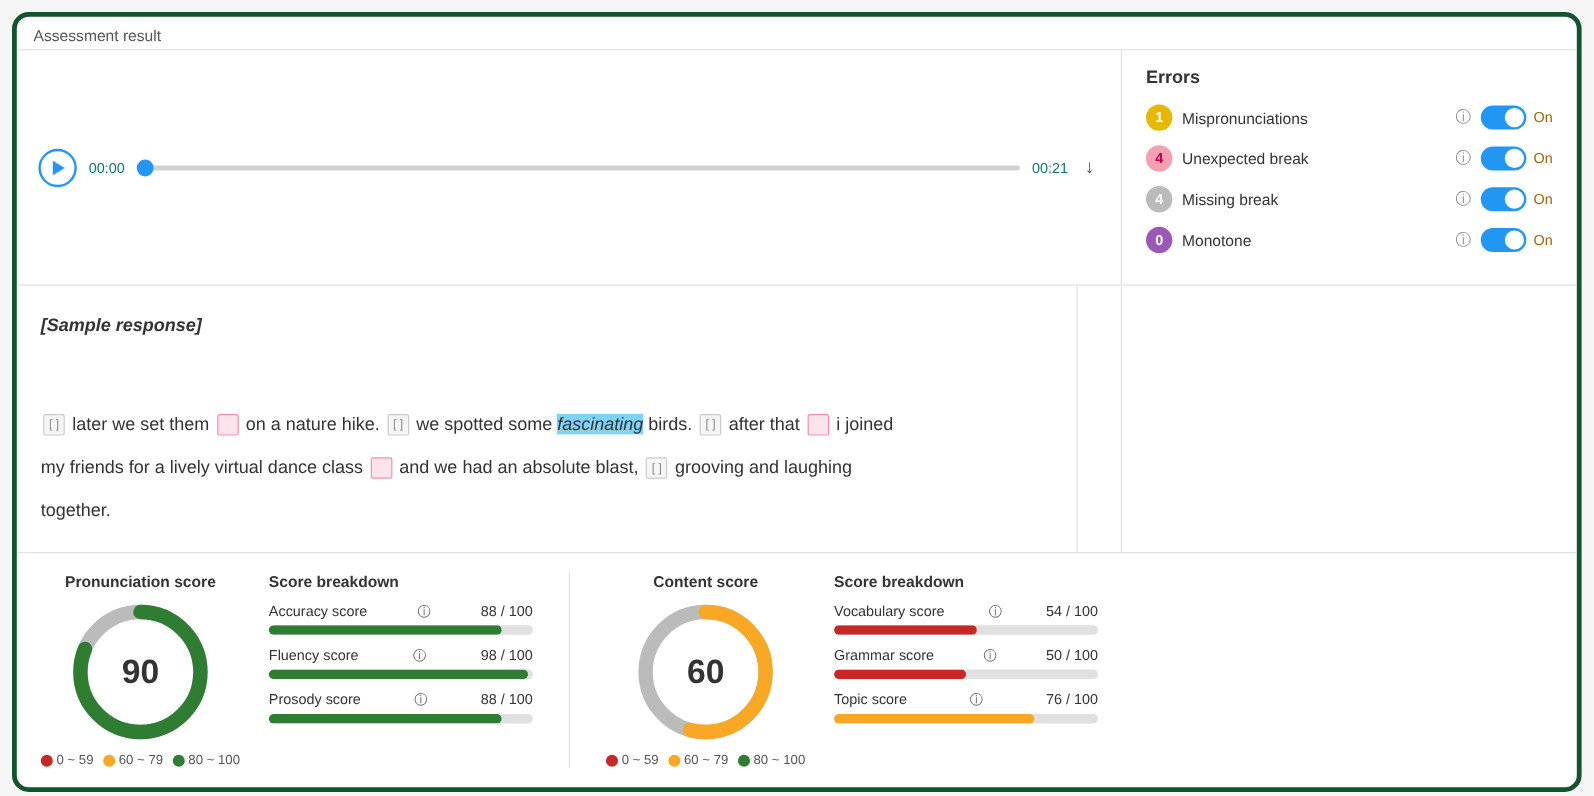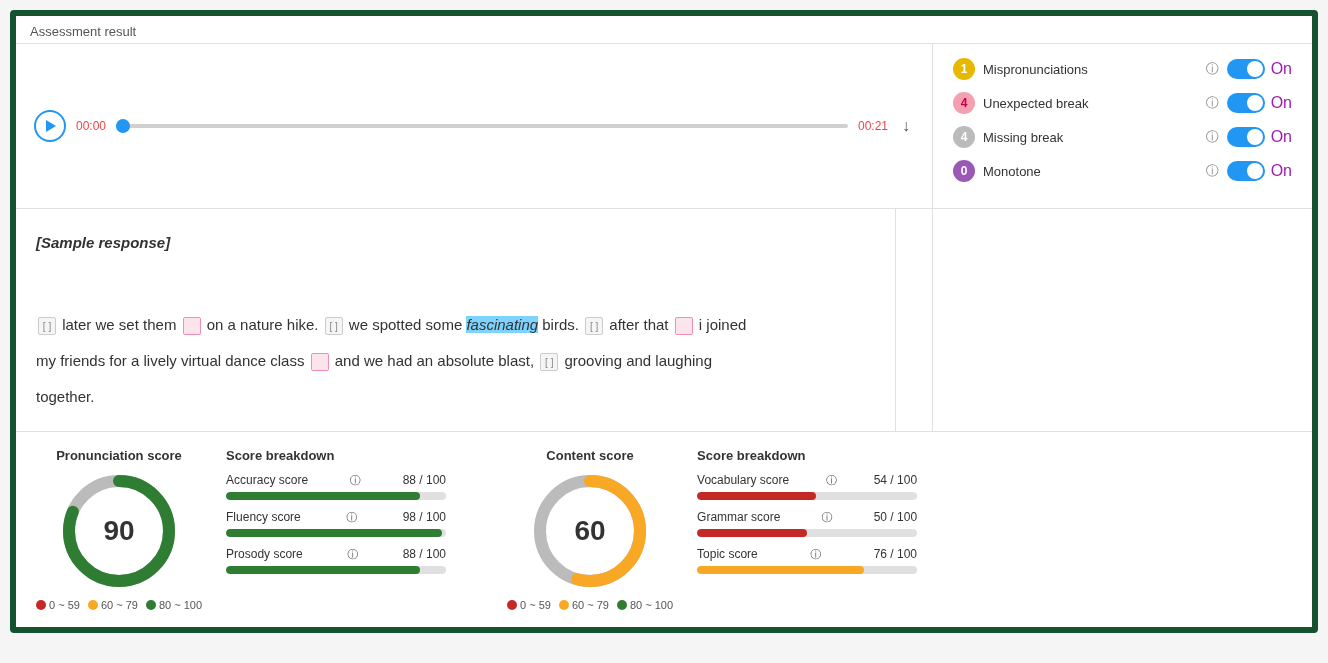--- a/index.html
+++ b/index.html
@@ -3,22 +3,22 @@
   <meta charset="utf-8">
   <style>
     * { box-sizing: border-box; margin: 0; padding: 0; }
     body {
       font-family: 'Segoe UI', Arial, sans-serif;
       font-size: 14px;
       background: #f5f5f5;
       color: #333;
     }
     .outer-container {
-      border: 6px solid #14532d;
-      border-radius: 4px;
+      border: 4px solid #14532d;
+      border-radius: 14px;
       background: #fff;
       margin: 10px;
       overflow: hidden;
     }
     .page-title {
       font-size: 13px;
       color: #555;
       padding: 8px 14px 4px;
     }
     
@@ -37,21 +37,21 @@
     .play-btn {
       width: 32px; height: 32px;
       border-radius: 50%;
       border: 2px solid #2196f3;
       background: #fff;
       display: flex; align-items: center; justify-content: center;
       cursor: pointer;
       flex-shrink: 0;
     }
     .play-btn svg { width: 12px; height: 12px; fill: #2196f3; margin-left: 2px; }
-    .time-label { font-size: 12px; color: #ef4444; white-space: nowrap; }
+    .time-label { font-size: 12px; color: #0f766e; white-space: nowrap; }
     .audio-slider {
       flex: 1;
       height: 4px;
       background: linear-gradient(to right, #2196f3 1%, #d0d0d0 1%);
       border-radius: 2px;
       position: relative;
       cursor: pointer;
     }
     .audio-slider-thumb {
       width: 14px; height: 14px;
@@ -121,21 +121,21 @@
     }
     .toggle-switch::after {
       content: '';
       width: 16px; height: 16px;
       background: #fff;
       border-radius: 50%;
       position: absolute;
       top: 2px; right: 2px;
       transition: right 0.2s;
     }
-    .toggle-on-label { font-size: 16px; color: #a21caf; }
+    .toggle-on-label { font-size: 12px; color: #a16207; }
     .break-marker {
       display: inline-block;
       width: 18px; height: 18px;
       border: 1px solid #ccc;
       border-radius: 2px;
       background: #f5f5f5;
       margin: 0 2px;
       vertical-align: middle;
       font-size: 10px;
       text-align: center;
@@ -165,21 +165,20 @@
       margin-bottom: 10px;
     }
 
     
     .scores-row {
       display: flex;
       padding: 16px 20px;
       gap: 20px;
       border-top: 1px solid #e0e0e0;
       flex-wrap: wrap;
-      align-items: center;
     }
     .score-section {
       display: flex;
       gap: 24px;
       align-items: flex-start;
     }
     .score-circle-container {
       display: flex;
       flex-direction: column;
       align-items: center;
@@ -275,20 +274,21 @@
       </button>
       <span class="time-label">00:00</span>
       <div class="audio-slider">
         <div class="audio-slider-thumb"></div>
       </div>
       <span class="time-label">00:21</span>
       <span class="download-btn">↓</span>
     </div>
 
     <div class="errors-panel">
+      <div class="errors-title">Errors</div>
       <div class="error-row">
         <div class="error-badge badge-yellow">1</div>
         <span class="error-label">Mispronunciations</span>
         <span class="info-icon">ⓘ</span>
         <div class="toggle-container">
           <div class="toggle-switch"></div>
           <span class="toggle-on-label">On</span>
         </div>
       </div>
       <div class="error-row">

